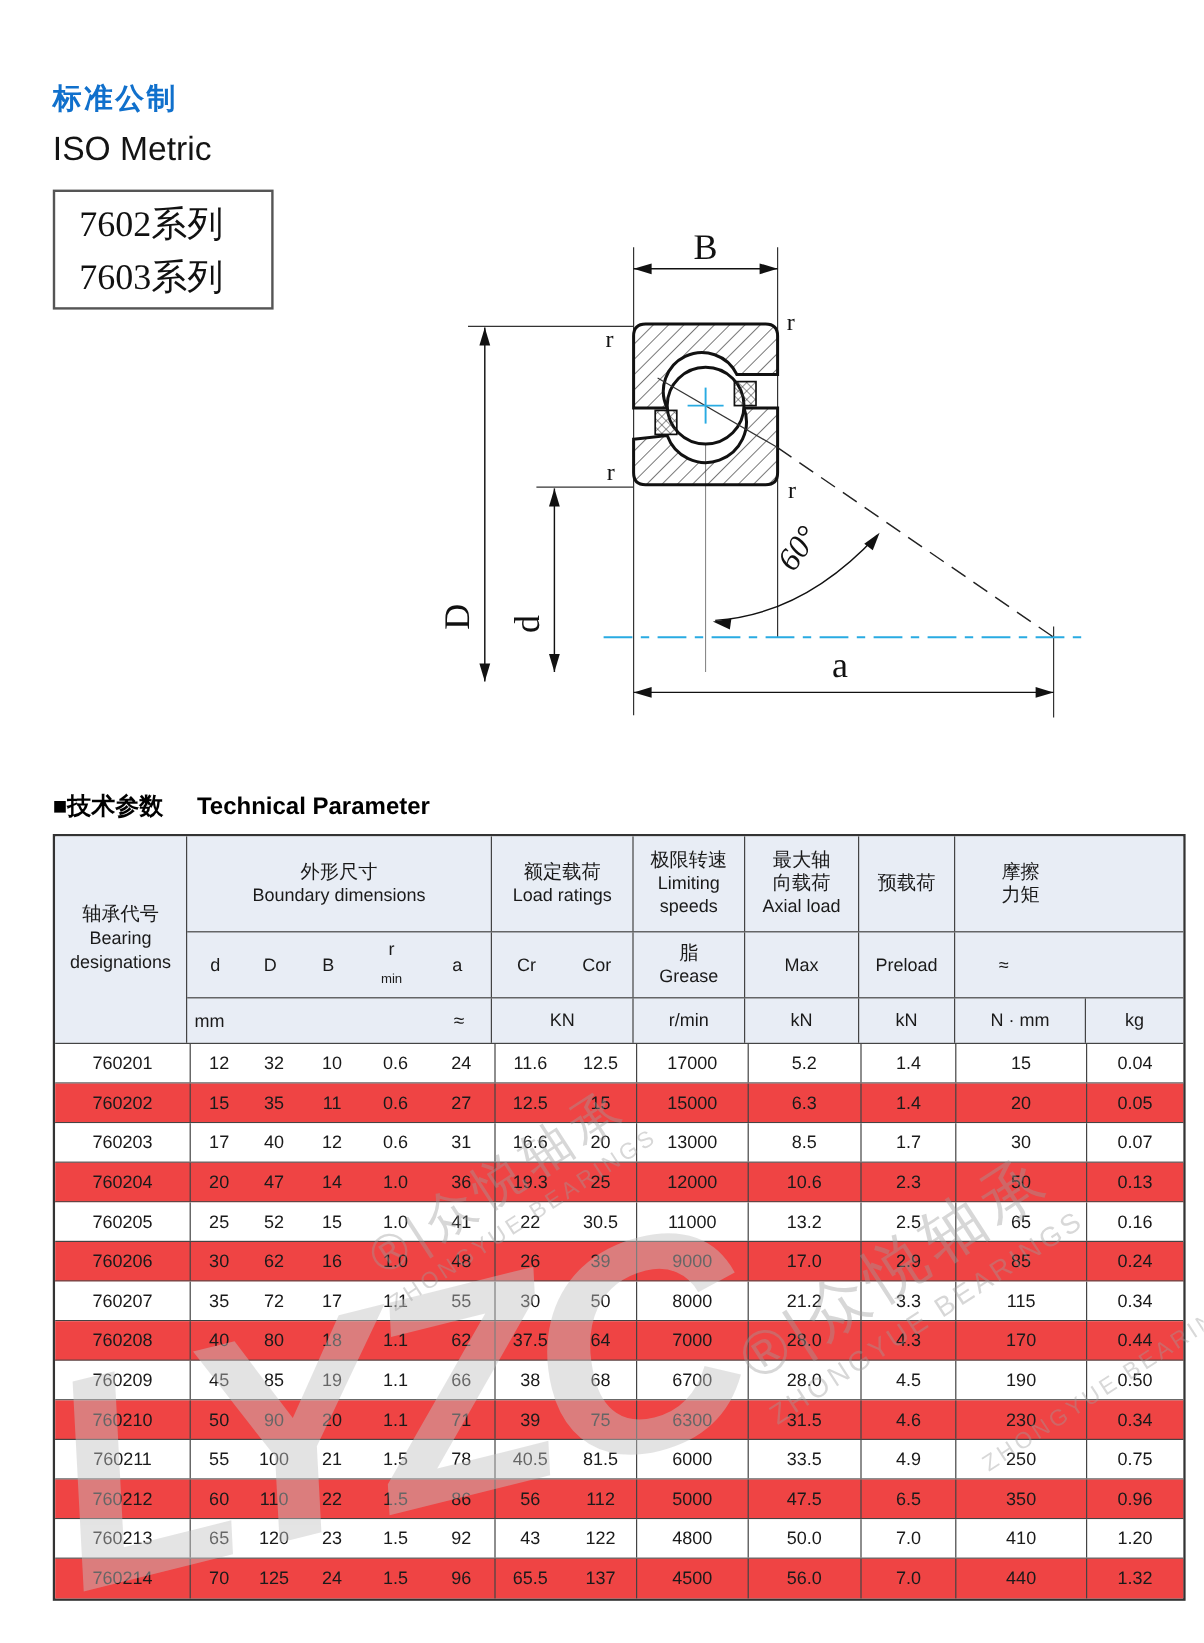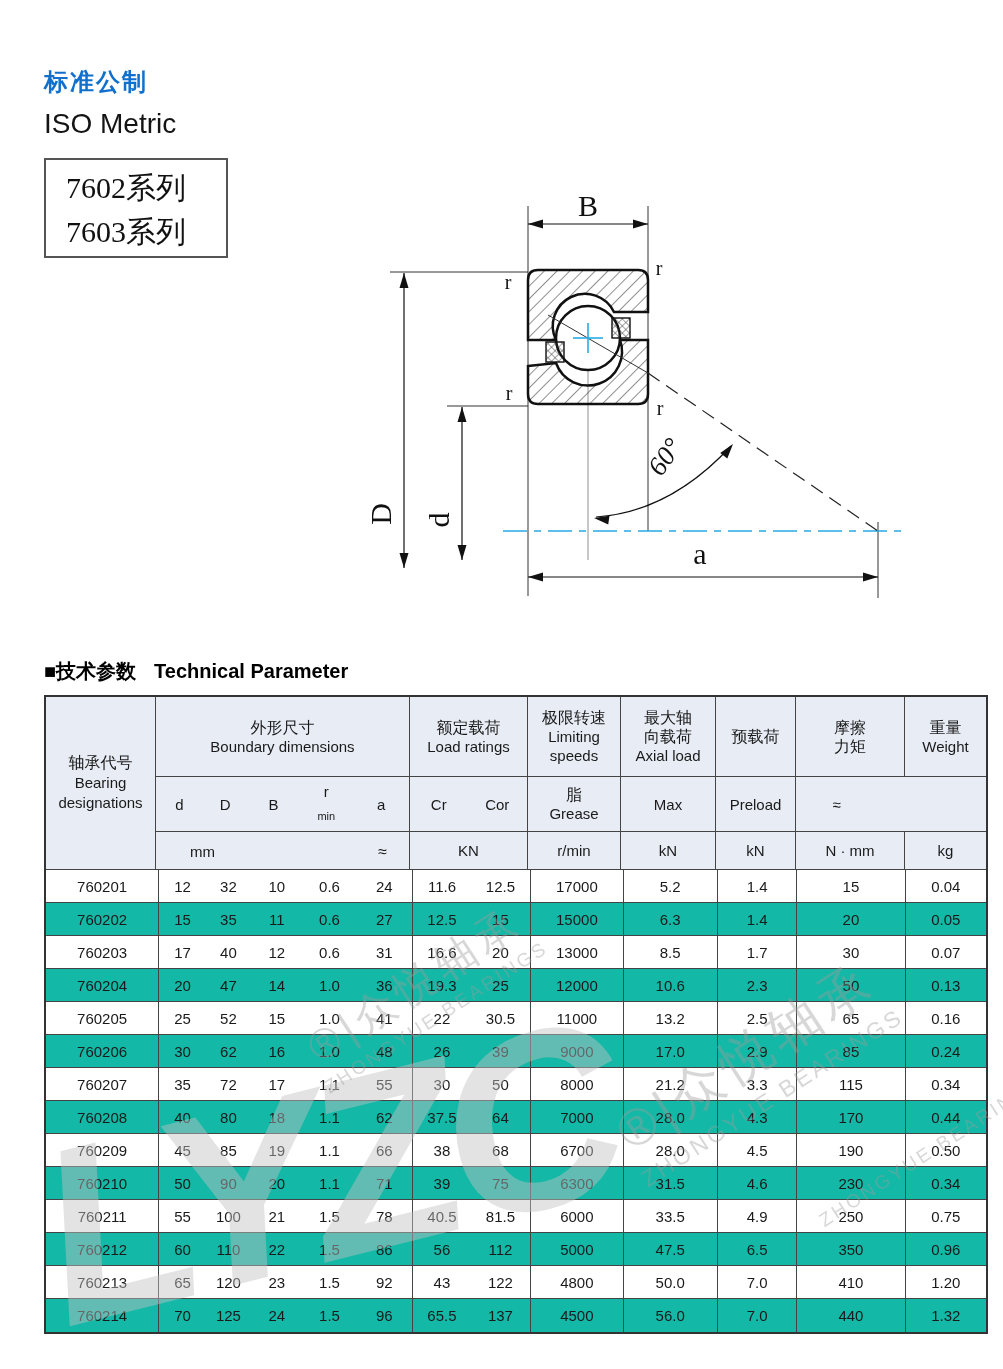--- a/index.html
+++ b/index.html
@@ -10,21 +10,21 @@
   .title-cn { position:absolute; left:44px; top:66px; font-size:24px; font-weight:bold;
               color:#1070CC; letter-spacing:2px; }
   .title-en { position:absolute; left:44px; top:108px; font-size:28px; color:#141414; }
 
   .series-box { position:absolute; left:44px; top:158px; width:184px; height:100px;
                 border:2px solid #555; padding:6px 16px 0 20px; }
   .series-box div { font-size:30px; line-height:44px; color:#111;
                     font-family:"Liberation Serif","DejaVu Serif",serif; }
 
   .sec-head { position:absolute; left:44px; top:658px; font-size:20px; font-weight:bold; color:#000; }
-  .sec-head .en { margin-left:18px; }
+  .sec-head .en { margin-left:28px; }
 
   svg.diagram { position:absolute; left:370px; top:190px; }
   svg.diagram text { font-family:"Liberation Serif","DejaVu Serif",serif; fill:#111; }
 
   
   .tbl { position:absolute; left:44px; top:695px; width:944px; border:2px solid #333;
          background:#fff; z-index:1; }
   .thead { background:#E8EDF5; border-bottom:1px solid #444; display:flex; }
   .des-cell { width:114px; border-right:1px solid #444; display:flex; flex-direction:column;
               justify-content:center; align-items:center; text-align:center;
@@ -40,26 +40,26 @@
   .hc .cn { font-size:16px; }
   .hc:last-child { border-right:none; }
   .w-dims{width:254px}.w-loads{width:118px}.w-speed{width:93px}.w-axial{width:95px}
   .w-preload{width:80px}.w-frict{width:109px}.w-weight{width:81px}
   .subrow { flex-direction:row; justify-content:flex-start; align-items:center; }
   .subrow span { display:block; text-align:center; font-size:15px; }
   .sw0{width:47px}.sw1{width:45px}.sw2{width:52px}.sw3{width:54px}.sw4{width:56px}
   .lw0{width:58px}.lw1{width:60px}
   sub.mini { font-size:11px; }
   .unit-dims { position:relative; }
-  .unit-dims .mm { position:absolute; left:6px; top:50%; transform:translateY(-50%); font-size:15px;margin-left:28px; }
+  .unit-dims .mm { position:absolute; left:6px; top:50%; transform:translateY(-50%); font-size:15px; }
   .unit-dims .ap { position:absolute; right:22px; top:50%; transform:translateY(-50%); font-size:16px; }
 
   .drow { display:flex; height:33px; border-bottom:1px solid #444; background:#fff; }
   .drow:last-child { border-bottom:none; }
-  .drow.alt { background:#14b8a6; }
+  .drow.alt { background:#ef4444; }
   .dc { display:flex; align-items:center; border-right:1px solid #444; font-size:15px; }
   .dc.center { justify-content:center; }
   .c-des{width:114px}.c-dims{width:254px}.c-loads{width:118px}.c-speed{width:93px}
   .c-axial{width:95px}.c-preload{width:80px}.c-frict{width:109px}
   .c-weight{width:81px;border-right:none}
   .sv { display:block; text-align:center; }
 
   
   .wm { position:absolute; pointer-events:none; z-index:5; }
   .wm-logo { left:36px; top:1030px; font-size:250px; font-weight:bold; font-style:italic;
@@ -185,24 +185,20 @@
           <div class="cn">最大轴</div>
           <div class="cn">向载荷</div>
           <div>Axial load</div>
         </div>
         <div class="hc w-preload">
           <div class="cn">预载荷</div>
         </div>
         <div class="hc w-frict">
           <div class="cn">摩擦</div>
           <div class="cn">力矩</div>
-        </div>
-        <div class="hc w-weight">
-          <div class="cn">重量</div>
-          <div>Weight</div>
         </div>
       </div>
       <div class="hrow r2">
         <div class="hc w-dims subrow">
           <span class="sw0">d</span>
           <span class="sw1">D</span>
           <span class="sw2">B</span>
           <span class="sw3"><span>r</span><sub class="mini">min</sub></span>
           <span class="sw4">a</span>
         </div>

